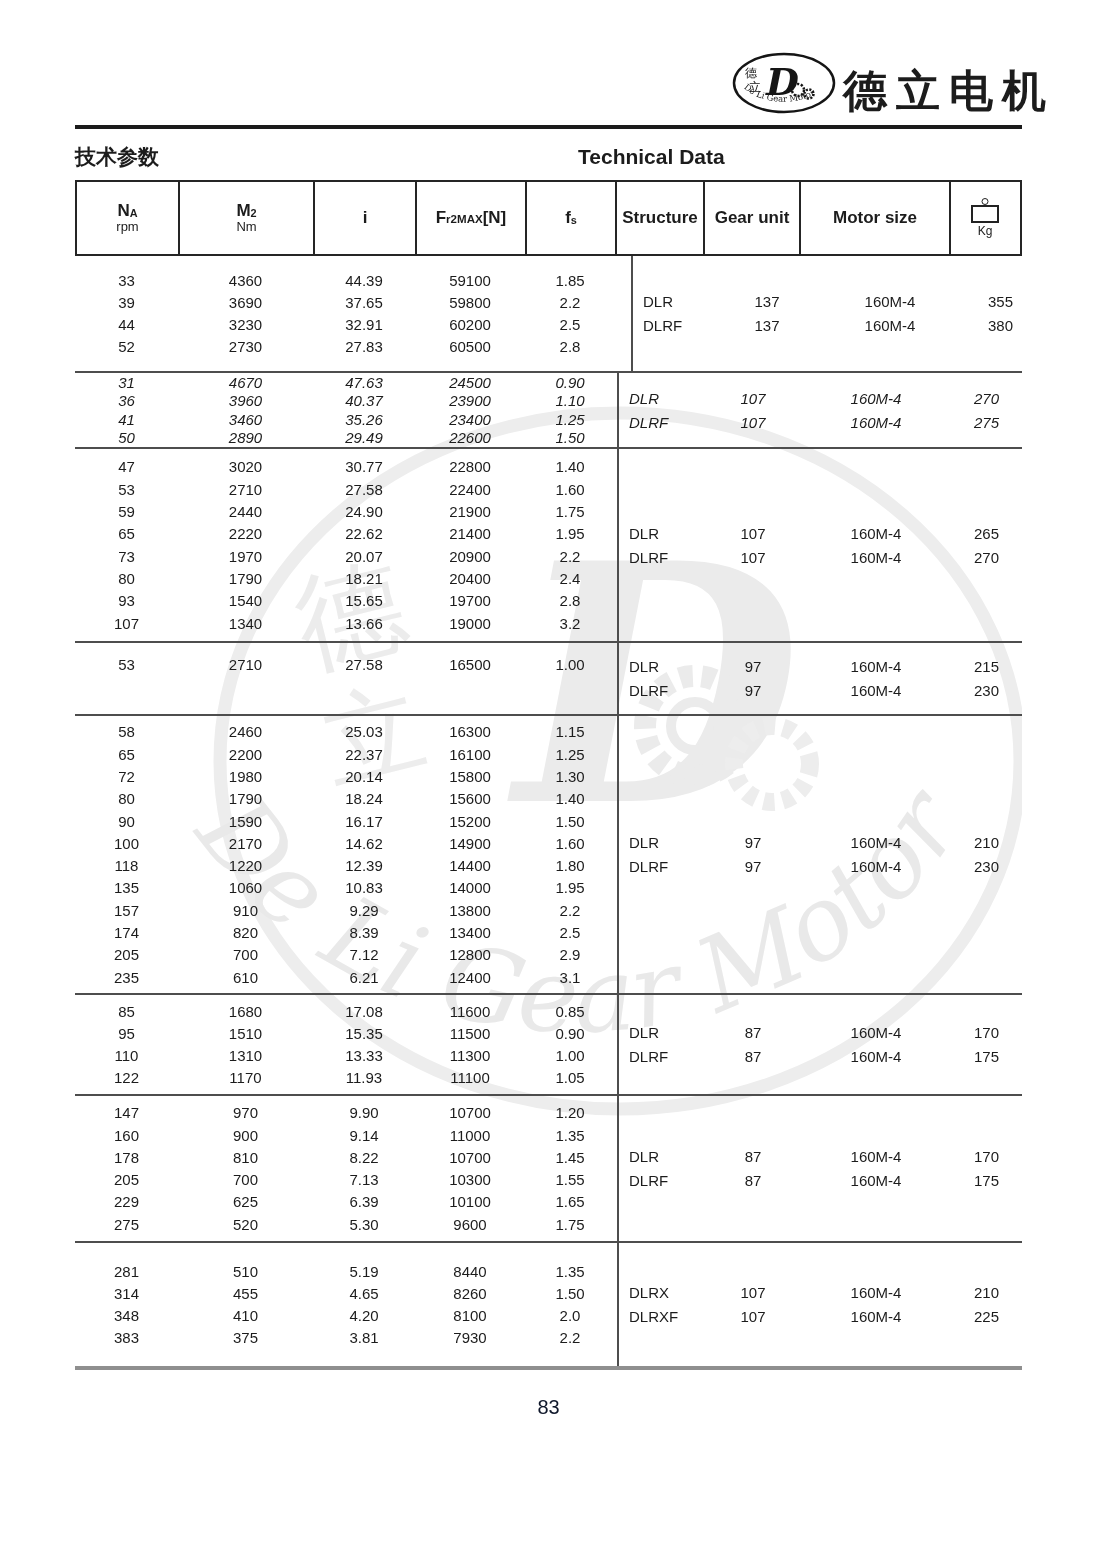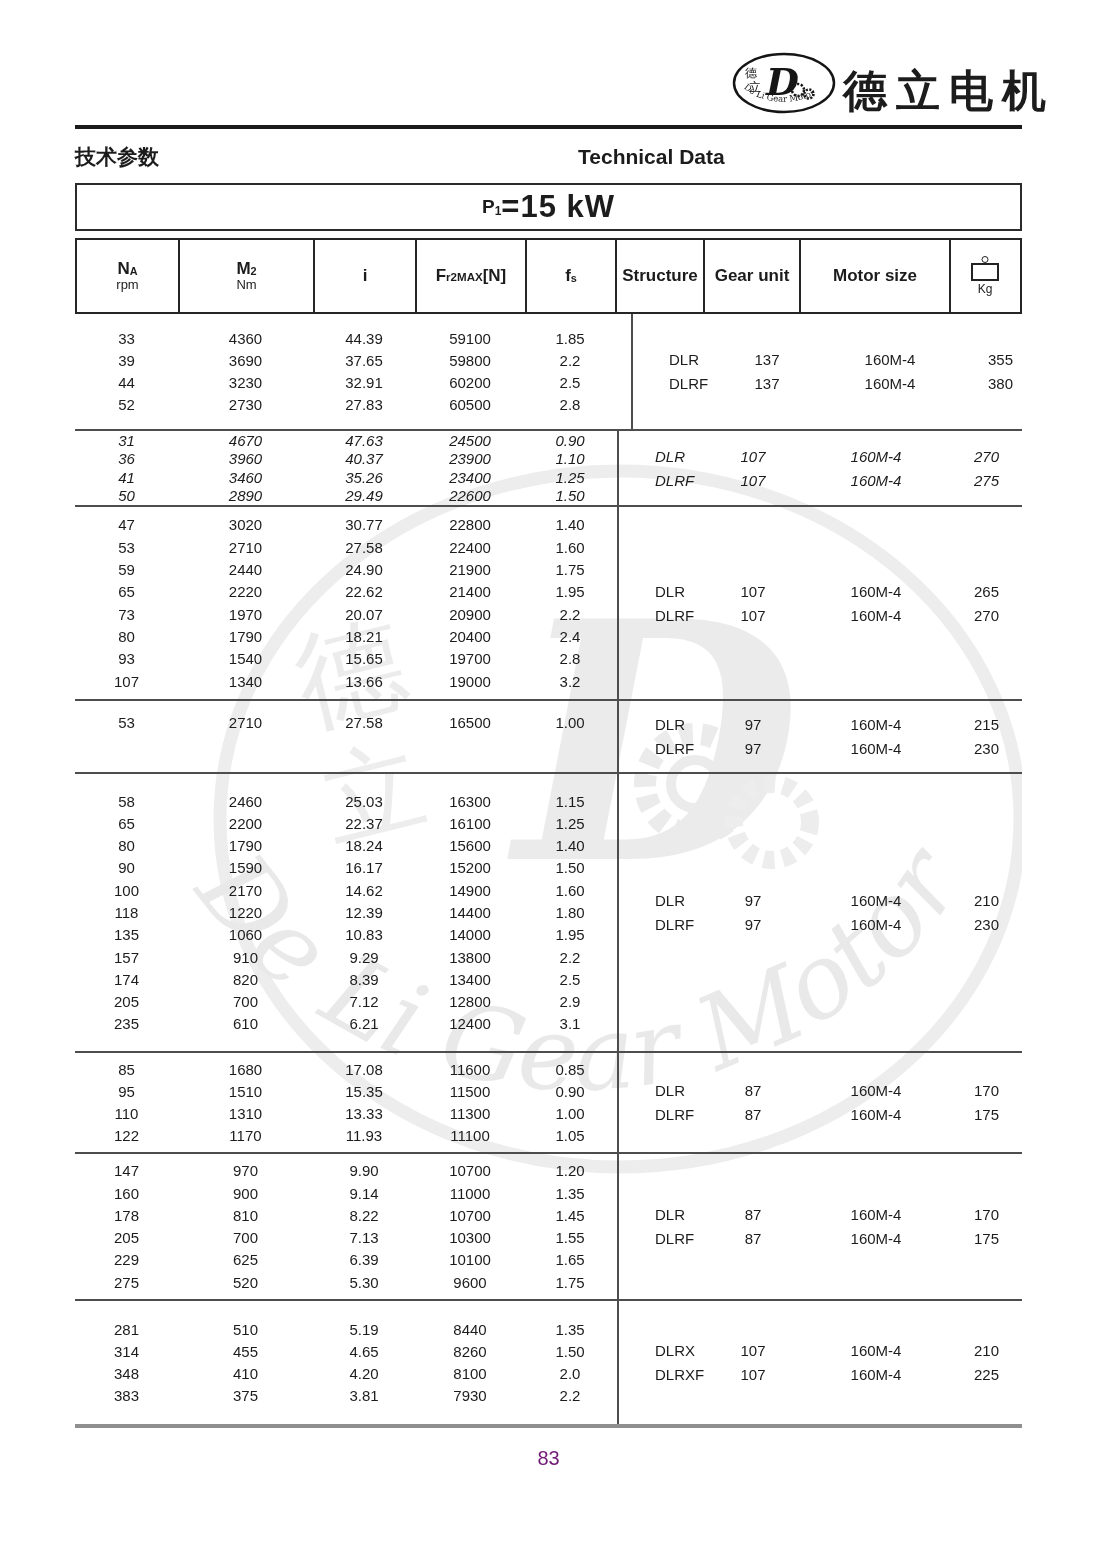--- a/index.html
+++ b/index.html
@@ -50,24 +50,24 @@
   .g-left { width:542px; display:flex; flex-direction:column; justify-content:center; }
   .g-left.top { justify-content:flex-start; padding-top:10px; }
   .data-row { display:grid; grid-template-columns:103px 135px 102px 110px 90px; height:22.3px;
               align-items:center; font-size:15px; }
   .data-row .cell { text-align:center; }
   .g-right { width:405px; border-left:2px solid #4d4d4d; display:flex; flex-direction:column;
              justify-content:center; }
   .struct-row { display:grid; grid-template-columns:86px 96px 150px 71px; height:24px;
                 align-items:center; font-size:15px; }
   .struct-row .cell { text-align:center; }
-  .struct-row .s-structure { text-align:left; padding-left:36px; }
+  .struct-row .s-structure { text-align:left; padding-left:10px; }
 
   .bottom-rule { height:4px; background:#8f8f8f; }
-  .page-num { margin-top:19px; text-align:center; font-size:20px; color:#701a75; }
+  .page-num { margin-top:26px; text-align:center; font-size:20px; color:#0f172a; }
 
   .cjk { font-family:"DejaVu Sans", sans-serif; }
 </style>
 </head>
 <body>
 
 <div class="content">
 
   <header class="header">
     <div class="logo">
@@ -87,24 +87,20 @@
     <div class="brand-cn cjk">德立电机</div>
   </header>
 
   <div class="top-rule"></div>
 
   <div class="section-row">
     <span class="t-cn cjk">技术参数</span>
     <span class="t-en">Technical Data</span>
   </div>
 
-  <div class="power-box">
-    <span class="p-base"><span>P</span><span class="sub">1</span></span>
-      <span class="p-value">=15 kW</span>
-  </div>
 
   <div class="thead">
     <div class="th">
       <div class="th-main"><span>N</span><span class="sub">A</span></div>
       <div class="th-unit">rpm</div>
     </div>
     <div class="th">
       <div class="th-main"><span>M</span><span class="sub">2</span></div>
       <div class="th-unit">Nm</div>
     </div>
@@ -348,20 +344,27 @@
             <span class="cell">1.15</span>
           </div>
           <div class="data-row">
             <span class="cell">65</span>
             <span class="cell">2200</span>
             <span class="cell">22.37</span>
             <span class="cell">16100</span>
             <span class="cell">1.25</span>
           </div>
           <div class="data-row">
+            <span class="cell">72</span>
+            <span class="cell">1980</span>
+            <span class="cell">20.14</span>
+            <span class="cell">15800</span>
+            <span class="cell">1.30</span>
+          </div>
+          <div class="data-row">
             <span class="cell">80</span>
             <span class="cell">1790</span>
             <span class="cell">18.24</span>
             <span class="cell">15600</span>
             <span class="cell">1.40</span>
           </div>
           <div class="data-row">
             <span class="cell">90</span>
             <span class="cell">1590</span>
             <span class="cell">16.17</span>

